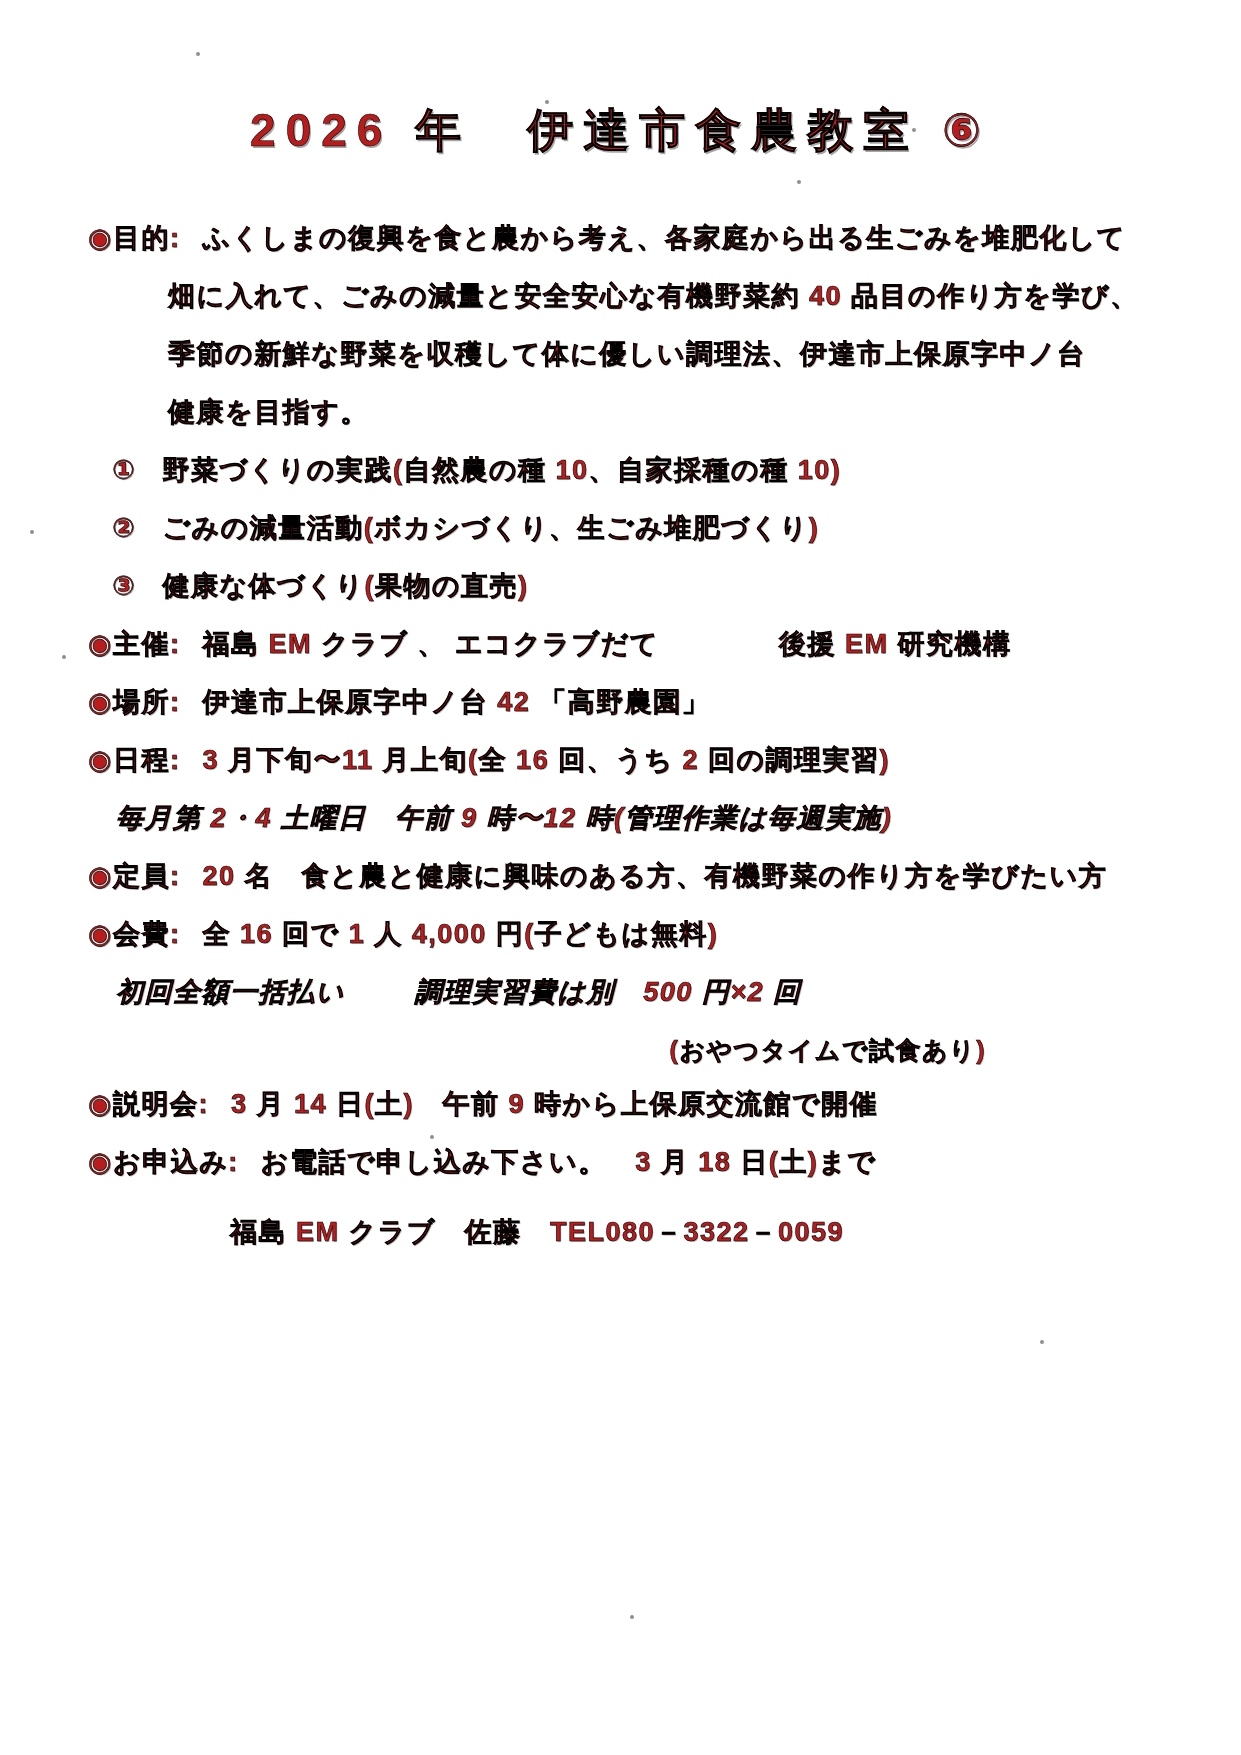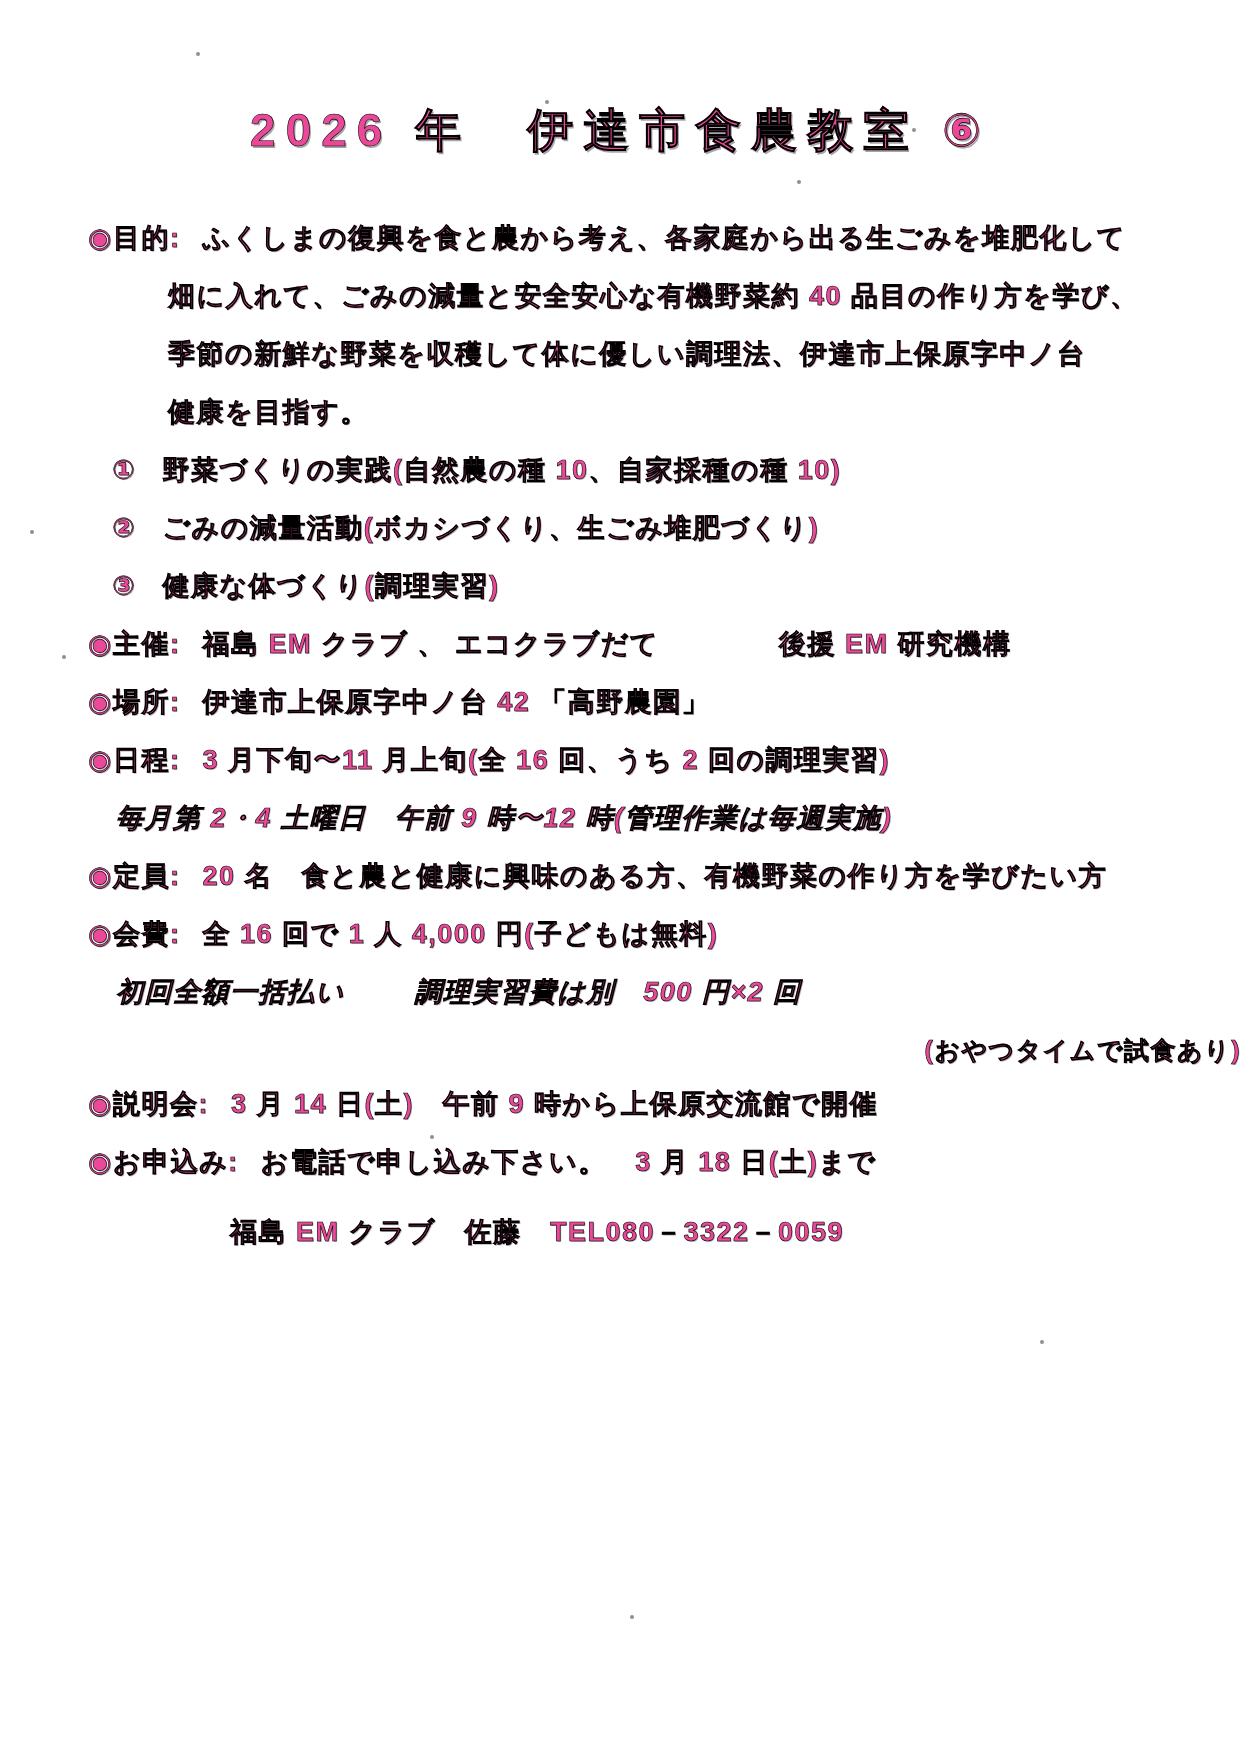--- a/index.html
+++ b/index.html
@@ -7,21 +7,21 @@
     padding: 0;
     background: #e8e8e8;
   }
   .page {
     position: relative;
     width: 1241px;
     height: 1755px;
     margin: 0 auto;
     background: #ffffff;
     font-family: "Liberation Sans", "DejaVu Sans", sans-serif;
-    color: #ec4899;
+    color: #b91c1c;
     overflow: hidden;
   }
   
   .page * {
     -webkit-text-stroke: 0.6px #000;
   }
   .title {
     margin: 0;
     padding-top: 100px;
     text-align: center;
@@ -45,20 +45,21 @@
   .row .label { margin-right: 22px; }
   .cont   { padding-left: 168px; }   
   .numbered { padding-left: 112px; }
   .numbered .num { margin-right: 26px; }
   .sub    { padding-left: 116px; font-style: italic; }   
   .first-body { margin-top: 56px; }
   .support { margin-left: 120px; }
   .fee2-part2 { margin-left: 70px; }
   .note-right {
     text-align: right;
+    padding-right: 255px;
     margin-top: 18px;
     font-size: 25px;
   }
   .tight { margin-top: 14px; }
   .contact-row { padding-left: 230px; margin-top: 30px; }
   
   .speck {
     position: absolute;
     background: #444;
     border-radius: 50%;
@@ -87,21 +88,21 @@
     <span>健康を目指す。</span>
   </div>
 
   <div class="row numbered">
     <span class="num">①</span><span>野菜づくりの実践(自然農の種 10、自家採種の種 10)</span>
   </div>
   <div class="row numbered">
     <span class="num">②</span><span>ごみの減量活動(ボカシづくり、生ごみ堆肥づくり)</span>
   </div>
   <div class="row numbered">
-    <span class="num">③</span><span>健康な体づくり(調理実習)</span>
+    <span class="num">③</span><span>健康な体づくり(果物の直売)</span>
   </div>
 
   <div class="row">
     <span class="label">◉主催:</span><span>福島 EM クラブ 、 エコクラブだて</span><span class="support">後援 EM 研究機構</span>
   </div>
 
   <div class="row">
     <span class="label">◉場所:</span><span>伊達市上保原字中ノ台 42 「高野農園」</span>
   </div>
 

